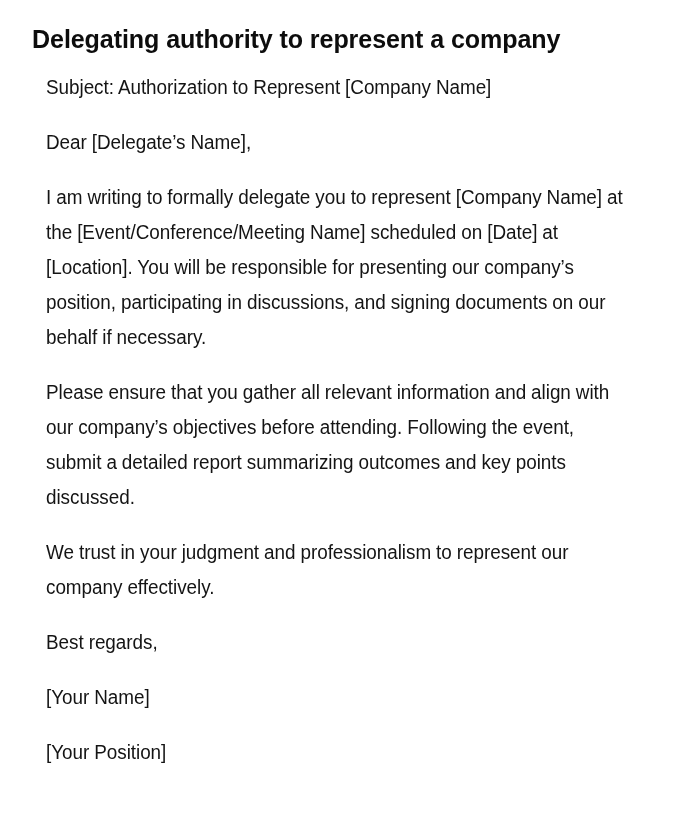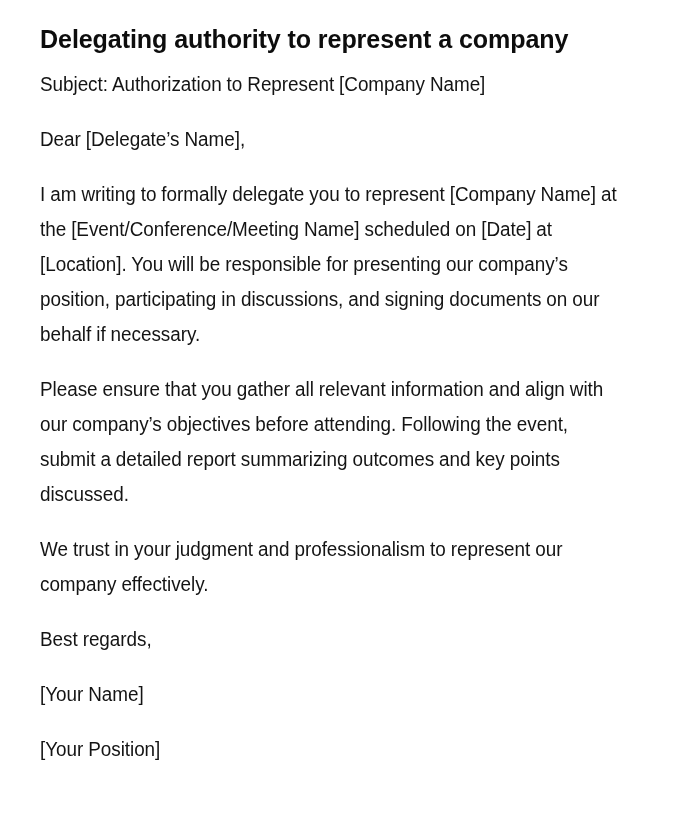--- a/index.html
+++ b/index.html
@@ -13,37 +13,37 @@
     overflow: hidden;
     font-family: "Liberation Sans", "DejaVu Sans", sans-serif;
     color: #121212;
     -webkit-font-smoothing: antialiased;
   }
   .page {
     box-sizing: border-box;
     width: 700px;
     height: 607px;
     background: #ffffff;
-    padding: 22px 60px 0 40px;
+    padding: 22px 60px 0 32px;
   }
   .doc-title {
     margin: 0;
     padding: 0;
     font-family: "Liberation Sans Narrow", "Liberation Sans", "DejaVu Sans Condensed", sans-serif;
     font-size: 26px;
     line-height: 34px;
     font-weight: 700;
     letter-spacing: -0.1px;
     color: #0d0d0d;
     transform: scaleX(0.965);
     transform-origin: left center;
     white-space: nowrap;
   }
   .letter-body {
-    margin: 0;
+    margin: 14px;
     padding: 0;
     width: 600px;
   }
   .para {
     margin: 0 0 20px 0;
     font-size: 19.4px;
     line-height: 35px;
     font-weight: 400;
     color: #141414;
     letter-spacing: -0.05px;

